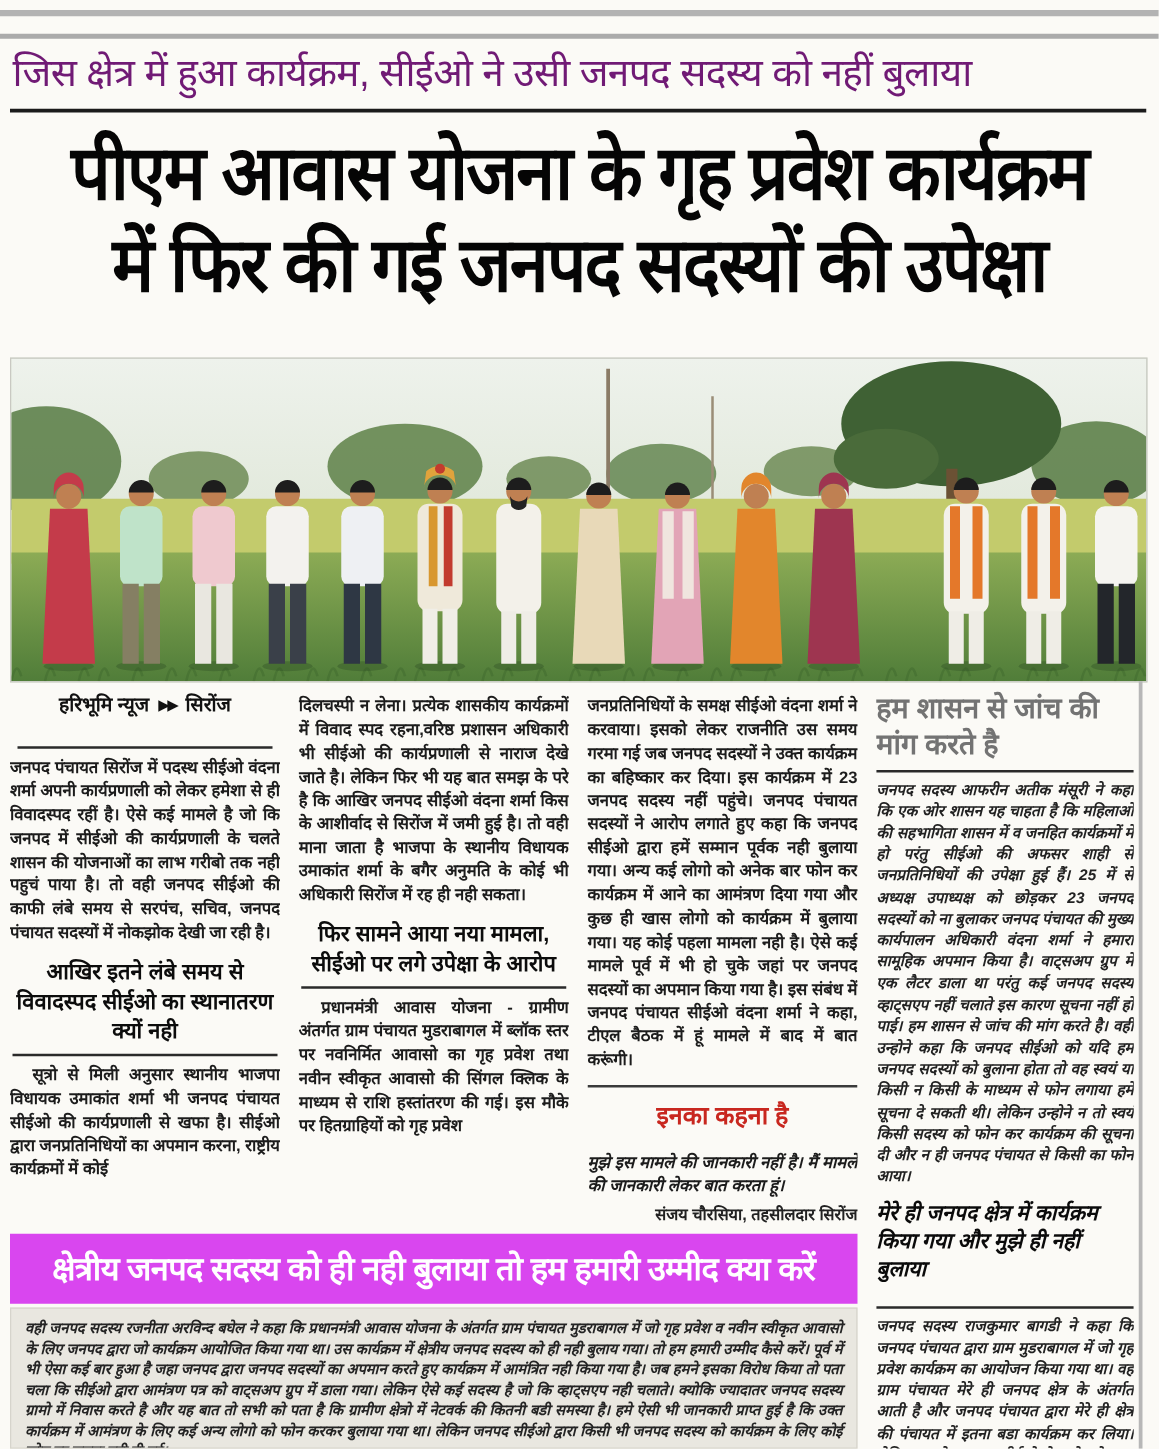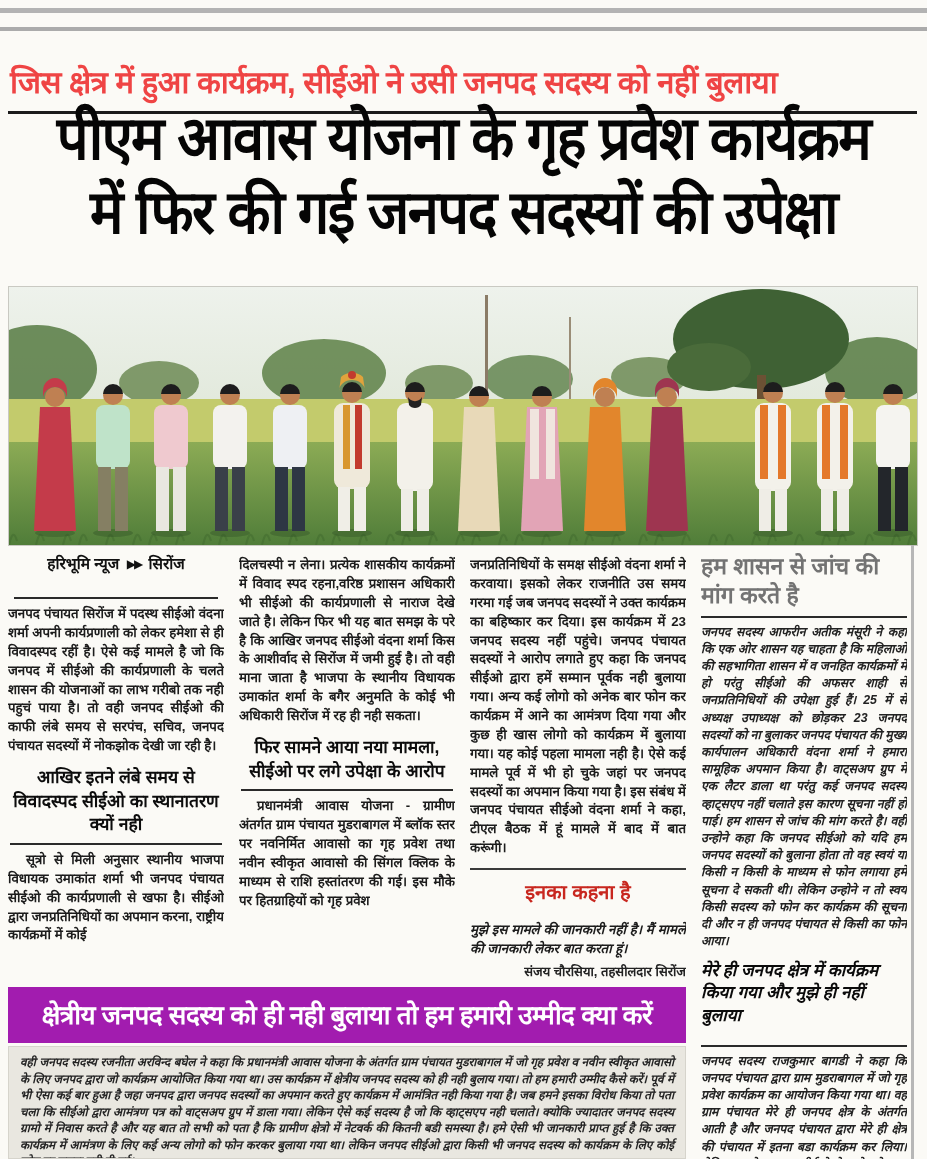--- a/index.html
+++ b/index.html
@@ -7,23 +7,23 @@
     width:927px;height:1159px;position:relative;overflow:hidden;
     background:#fbfaf6;color:#141414;
     font-family:"Liberation Sans","DejaVu Sans",sans-serif;
     -webkit-font-smoothing:antialiased;
   }
   .topbar{position:absolute;left:0;width:927px;background:#b3b3b3;}
   .topbar.b1{top:8px;height:5px;}
   .topbar.b2{top:27px;height:4px;background:#ababab;}
 
   .kicker{
-    position:absolute;top:56px;left:8px;width:905px;
-    font-size:31px;font-weight:700;letter-spacing:-.5px;
-    padding:4px 2px 9px 2px;border-bottom:3px solid #1b1b1b;color:#ef4444;
+    position:absolute;top:32px;left:8px;width:905px;
+    font-size:31px;font-weight:400;letter-spacing:-.5px;
+    padding:4px 2px 9px 2px;border-bottom:3px solid #1b1b1b;color:#701a75;
     white-space:nowrap;overflow:hidden;
   }
   .headline{
     position:absolute;top:102px;left:4px;width:919px;text-align:center;
     font-size:56px;line-height:1.22;font-weight:900;color:#050505;
     letter-spacing:-1.5px;transform:scaleY(1.08);transform-origin:top center;
   }
 
   .photo{
     position:absolute;top:286px;left:8px;width:908px;height:258px;
@@ -61,21 +61,21 @@
   .col4 .bighead{
     font-size:23px;line-height:1.25;font-weight:900;color:#737373;text-align:left;
     padding-bottom:6px;border-bottom:2.5px solid #2a2a2a;margin:2px 0 6px 0;font-style:normal;
   }
   .col4 .subhead2{
     font-size:17px;line-height:1.3;font-weight:800;font-style:italic;color:#0b0b0b;
     margin:10px 0 4px 0;padding-bottom:18px;border-bottom:2.5px solid #2a2a2a;text-align:left;
   }
 
   .banner{
-    margin-top:4px;background:#a21caf;color:#ffffff;
+    margin-top:4px;background:#d946ef;color:#ffffff;
     font-size:26px;font-weight:800;text-align:center;letter-spacing:-.5px;
     padding:9px 4px 11px 4px;
   }
   .bottombox{
     flex:1;background:#e9e7e0;border:1px solid #d6d4cc;
     margin-top:3px;padding:7px 11px;overflow:hidden;
   }
   .bottombox p{
     margin:0;font-size:11.8px;line-height:1.4;font-style:italic;font-weight:600;
     text-align:justify;color:#242424;

